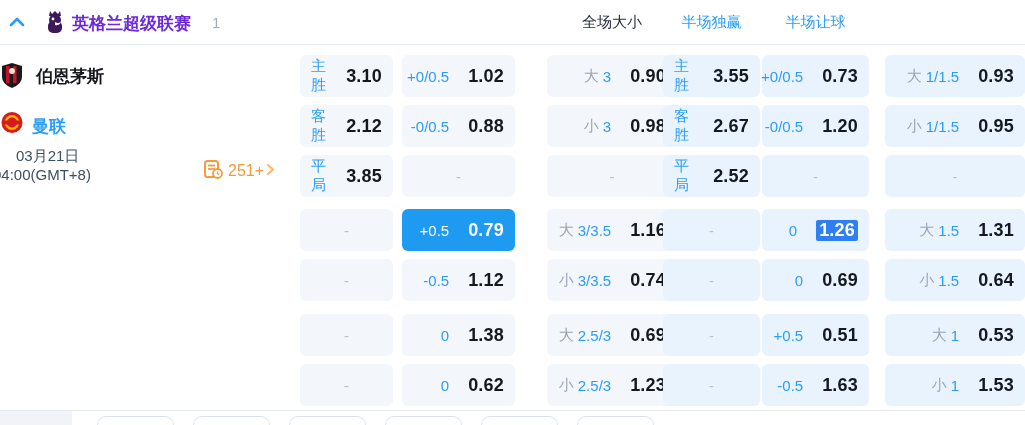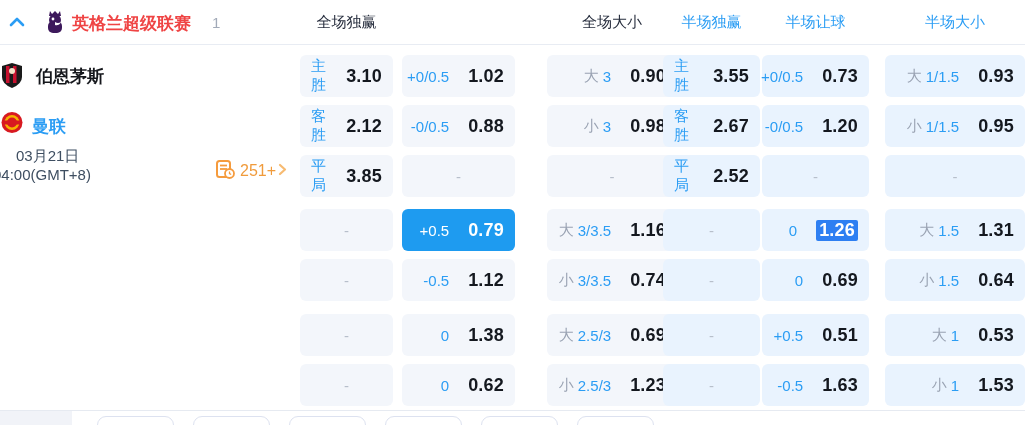--- a/index.html
+++ b/index.html
@@ -3,21 +3,21 @@
 <meta charset="utf-8">
 <style>
   html,body{margin:0;padding:0;background:#fff;}
   .screen{position:relative;width:1025px;height:425px;background:#fff;overflow:hidden;
           font-family:"Liberation Sans","DejaVu Sans",sans-serif;color:#15181f;}
 
   
   .hdr{position:absolute;left:0;top:0;width:1025px;height:44px;border-bottom:1px solid #e8ecf3;background:#fff;}
   .collapse{position:absolute;left:8px;top:14px;width:18px;height:16px;cursor:pointer;}
   .pl-logo{position:absolute;left:44px;top:10px;width:22px;height:24px;}
-  .league-title{position:absolute;left:72px;top:12px;font-size:17px;font-weight:700;color:#ef4444;}
+  .league-title{position:absolute;left:72px;top:12px;font-size:17px;font-weight:700;color:#6d28d9;}
   .match-count{position:absolute;left:212px;top:14px;font-size:15px;color:#a2aab8;}
   .hcell{position:absolute;top:0;height:44px;line-height:44px;text-align:center;font-size:15px;color:#262d3d;}
   .hcell.half{color:#2b9df4;}
 
   
   .c0{left:300px;width:93px;} .c1{left:402px;width:113px;} .c2{left:547px;width:130px;}
   .c3{left:663px;width:97px;} .c4{left:762px;width:107px;} .c5{left:885px;width:140px;}
   .r0{top:55px;} .r1{top:105px;} .r2{top:155px;} .r3{top:209px;}
   .r4{top:259px;} .r5{top:314px;} .r6{top:364px;}
 
@@ -36,21 +36,21 @@
   .cell.sel .lbl,.cell.sel .val{color:#fff;}
   .val.hl{background:#2e7ff2;color:#fff;padding:0 3px;border-radius:2px;}
 
   
   .crest-home{position:absolute;left:2px;top:63px;width:20px;height:25px;}
   .team-home{position:absolute;left:36px;top:65px;font-size:17px;font-weight:700;color:#15171c;}
   .crest-away{position:absolute;left:1px;top:111px;width:22px;height:23px;}
   .team-away{position:absolute;left:32px;top:115px;font-size:17px;font-weight:700;color:#2b9df4;}
   .m-date{position:absolute;left:16px;top:147px;font-size:15px;color:#3e4e61;}
   .m-time{position:absolute;left:-7px;top:166px;font-size:15px;color:#3e4e61;}
-  .markets{position:absolute;left:204px;top:160px;height:22px;display:flex;align-items:center;cursor:pointer;margin-left:12px;}
+  .markets{position:absolute;left:204px;top:160px;height:22px;display:flex;align-items:center;cursor:pointer;}
   .markets-n{color:#f09b3c;font-size:16px;margin:0 2px 0 5px;}
 
   
   .divider{position:absolute;left:0;top:410px;width:1025px;height:1px;background:#e6eaf1;}
   .stub-left{position:absolute;left:0;top:411px;width:72px;height:14px;background:#f1f3f8;}
   .stub{position:absolute;top:416px;width:77px;height:20px;border:1px solid #dde2f0;border-radius:9px;background:#fff;box-sizing:border-box;}
 </style>
 </head>
 <body>
 
@@ -69,25 +69,23 @@
         <polygon points="6,1 8,4 11,1 14,4 16,1 17,6 5,6" fill="#3d195c"></polygon>
         <circle cx="11" cy="10" r="6" fill="#3d195c"></circle>
         <rect x="4" y="11" width="14" height="12" rx="5" fill="#3d195c"></rect>
         <circle cx="9" cy="9" r="1.4" fill="#fff"></circle>
         <path d="M11 12 q3 2 6 0 q-2 4 -6 3 z" fill="#fff"></path>
       </svg>
     </div>
     <span class="league-title">英格兰超级联赛</span>
     <span class="match-count">1</span>
 
-    <div class="hcell c0">全场独赢</div>
     <div class="hcell c2">全场大小</div>
     <div class="hcell c3 half">半场独赢</div>
     <div class="hcell c4 half">半场让球</div>
-    <div class="hcell c5 half">半场大小</div>
   </div>
 
   <div class="crest-home">
     <svg width="20" height="25" viewBox="0 0 20 25">
       <path d="M10 0 L20 3 V14 Q20 21 10 25 Q0 21 0 14 V3 Z" fill="#1a1a1a"></path>
       <rect x="4" y="3" width="3.5" height="17" fill="#c8102e"></rect>
       <rect x="11" y="3" width="3.5" height="17" fill="#c8102e"></rect>
       <circle cx="10" cy="8" r="3" fill="#f2e2c8"></circle>
     </svg>
   </div>

